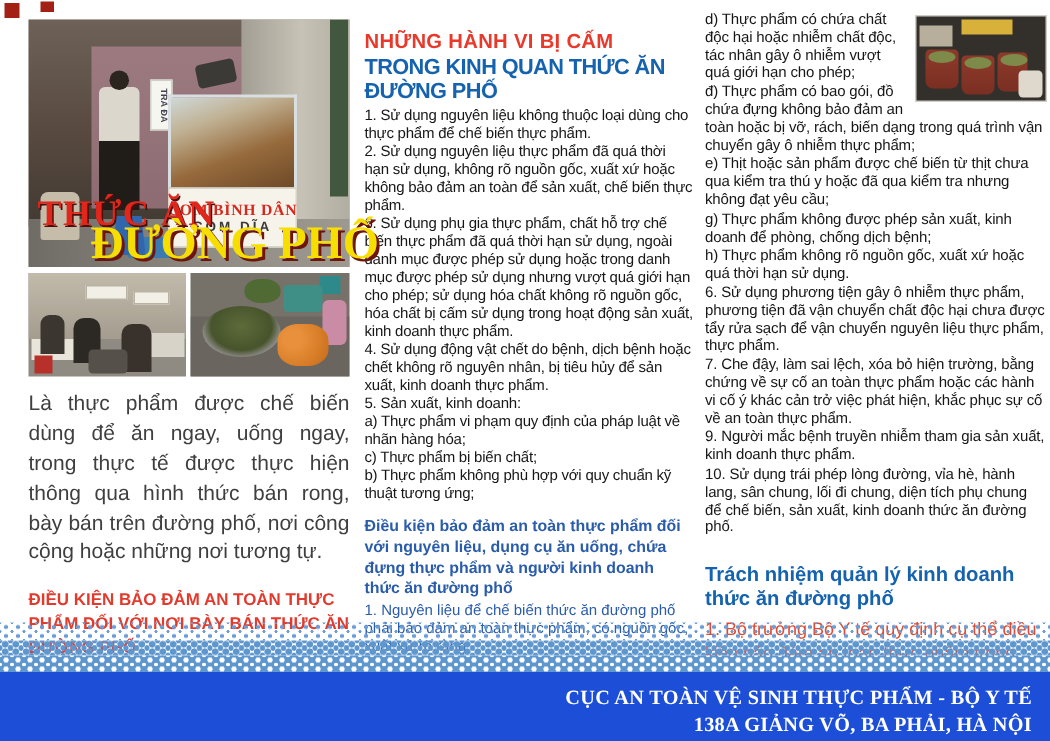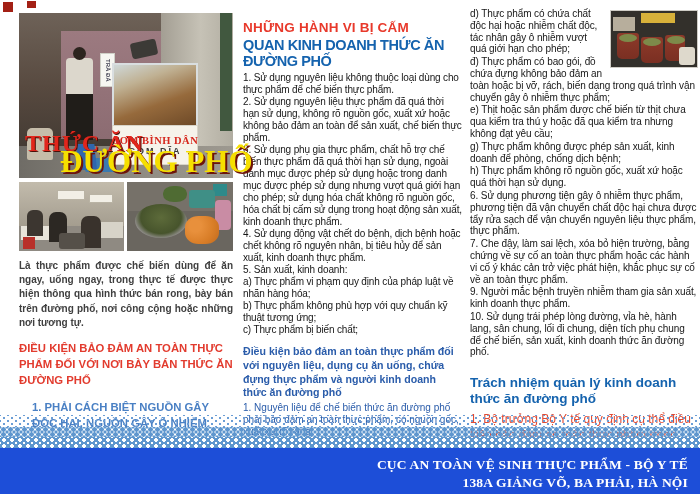--- a/index.html
+++ b/index.html
@@ -71,21 +71,21 @@
   .pb-ground{position:absolute;left:0;bottom:0;width:100%;height:40px;background:#6a665f;}
   .pb-bowl{position:absolute;left:8px;top:22px;width:52px;height:34px;border-radius:50%;
            background:radial-gradient(ellipse at 50% 40%,#5d6b3a 0%,#47542c 55%,#8c8a85 72%,#7a786f 100%);}
   .pb-oranges{position:absolute;left:58px;top:34px;width:34px;height:28px;border-radius:40%;
               background:radial-gradient(circle at 30% 35%,#e8903c 0 20%,#d97e28 60%,#c06a1e 100%);}
   .pb-basket{position:absolute;left:62px;top:8px;width:26px;height:18px;background:#3f8f86;border-radius:3px;}
   .pb-bag{position:absolute;right:2px;top:18px;width:16px;height:30px;background:#c98ca4;border-radius:4px;}
   .pb-bucket{position:absolute;right:6px;top:2px;width:14px;height:12px;background:#2e8a8a;}
   .pb-greens{position:absolute;left:36px;top:4px;width:24px;height:16px;border-radius:45%;background:#4f6b33;}
 
-  .intro{margin-top:8px;font-size:10px;font-weight:bold;color:#3f3f3f;line-height:1.42;text-align:justify;}
+  .intro{margin-top:8px;font-size:14px;font-weight:normal;color:#3f3f3f;line-height:1.42;text-align:justify;}
   .cond-head{margin-top:2px;font-size:11.3px;font-weight:bold;color:#e23b2e;line-height:1.42;}
   .cond-item{margin-top:9px;margin-left:13px;font-size:11.3px;font-weight:bold;color:#4a80c4;line-height:1.42;}
 
   
   .mid-col{position:absolute;left:243px;top:20px;width:219px;}
   .mid-h-red{font-size:13.5px;font-weight:bold;color:#e8392b;letter-spacing:0.2px;}
   .mid-h-blue{font-size:14.5px;font-weight:bold;color:#1563ae;margin-top:2px;margin-bottom:3px;letter-spacing:-0.4px;}
   .mid-p{font-size:10px;line-height:1.2;color:#161616;letter-spacing:-0.15px;margin:0;}
   .mid-sub{margin-top:9px;margin-bottom:2px;font-size:10.6px;font-weight:bold;color:#2a5caa;line-height:1.3;}
   .mid-blue{font-size:10px;line-height:1.22;color:#2a5caa;margin:0;}
@@ -189,30 +189,30 @@
     <p class="intro">Là thực phẩm được chế biến dùng để ăn ngay, uống ngay, trong thực tế được thực hiện thông qua hình thức bán rong, bày bán trên đường phố, nơi công cộng hoặc những nơi tương tự.</p>
 
     <p class="cond-head">ĐIỀU KIỆN BẢO ĐẢM AN TOÀN THỰC PHẨM ĐỐI VỚI NƠI BÀY BÁN THỨC ĂN ĐƯỜNG PHỐ</p>
 
     <p class="cond-item">1. PHẢI CÁCH BIỆT NGUỒN GÂY ĐỘC HẠI, NGUỒN GÂY Ô NHIỄM.</p>
     <p class="cond-item">2. PHẢI ĐƯỢC BÀY BÁN TRÊN BÀN, GIÁ, KỆ, PHƯƠNG TIỆN BẢO ĐẢM VỆ SINH AN TOÀN THỰC PHẨM, MỸ QUAN ĐƯỜNG PHỐ.</p>
   </div>
 
   <div class="mid-col">
     <div class="mid-h-red">NHỮNG HÀNH VI BỊ CẤM</div>
-    <div class="mid-h-blue">QUAN KINH DOANH THỨC ĂN ĐƯỜNG PHỐ</div>
+    <div class="mid-h-blue">TRONG KINH QUAN THỨC ĂN ĐƯỜNG PHỐ</div>
 
     <p class="mid-p">1. Sử dụng nguyên liệu không thuộc loại dùng cho thực phẩm để chế biến thực phẩm.</p>
     <p class="mid-p">2. Sử dụng nguyên liệu thực phẩm đã quá thời hạn sử dụng, không rõ nguồn gốc, xuất xứ hoặc không bảo đảm an toàn để sản xuất, chế biến thực phẩm.</p>
     <p class="mid-p">6. Sử dụng phụ gia thực phẩm, chất hỗ trợ chế biến thực phẩm đã quá thời hạn sử dụng, ngoài danh mục được phép sử dụng hoặc trong danh mục được phép sử dụng nhưng vượt quá giới hạn cho phép; sử dụng hóa chất không rõ nguồn gốc, hóa chất bị cấm sử dụng trong hoạt động sản xuất, kinh doanh thực phẩm.</p>
     <p class="mid-p">4. Sử dụng động vật chết do bệnh, dịch bệnh hoặc chết không rõ nguyên nhân, bị tiêu hủy để sản xuất, kinh doanh thực phẩm.</p>
     <p class="mid-p">5. Sản xuất, kinh doanh:</p>
     <p class="mid-p">a) Thực phẩm vi phạm quy định của pháp luật về nhãn hàng hóa;</p>
+    <p class="mid-p">c) Thực phẩm bị biến chất;</p>
     <p class="mid-p">b) Thực phẩm không phù hợp với quy chuẩn kỹ thuật tương ứng;</p>
-    <p class="mid-p">c) Thực phẩm bị biến chất;</p>
 
     <div class="mid-sub">Điều kiện bảo đảm an toàn thực phẩm đối với nguyên liệu, dụng cụ ăn uống, chứa đựng thực phẩm và người kinh doanh thức ăn đường phố</div>
 
     <p class="mid-blue">1. Nguyên liệu để chế biến thức ăn đường phố phải bảo đảm an toàn thực phẩm, có nguồn gốc, xuất xứ rõ ràng.</p>
     <p class="mid-blue">2. Dụng cụ ăn uống, chứa đựng thực phẩm phải bảo đảm an toàn vệ sinh.</p>
     <p class="mid-blue">3. Bao gói và các vật liệu tiếp xúc trực tiếp với thực phẩm không được gây ô nhiễm và thôi nhiễm vào thực phẩm.</p>
 
   </div>
 
   <div class="right-col">

